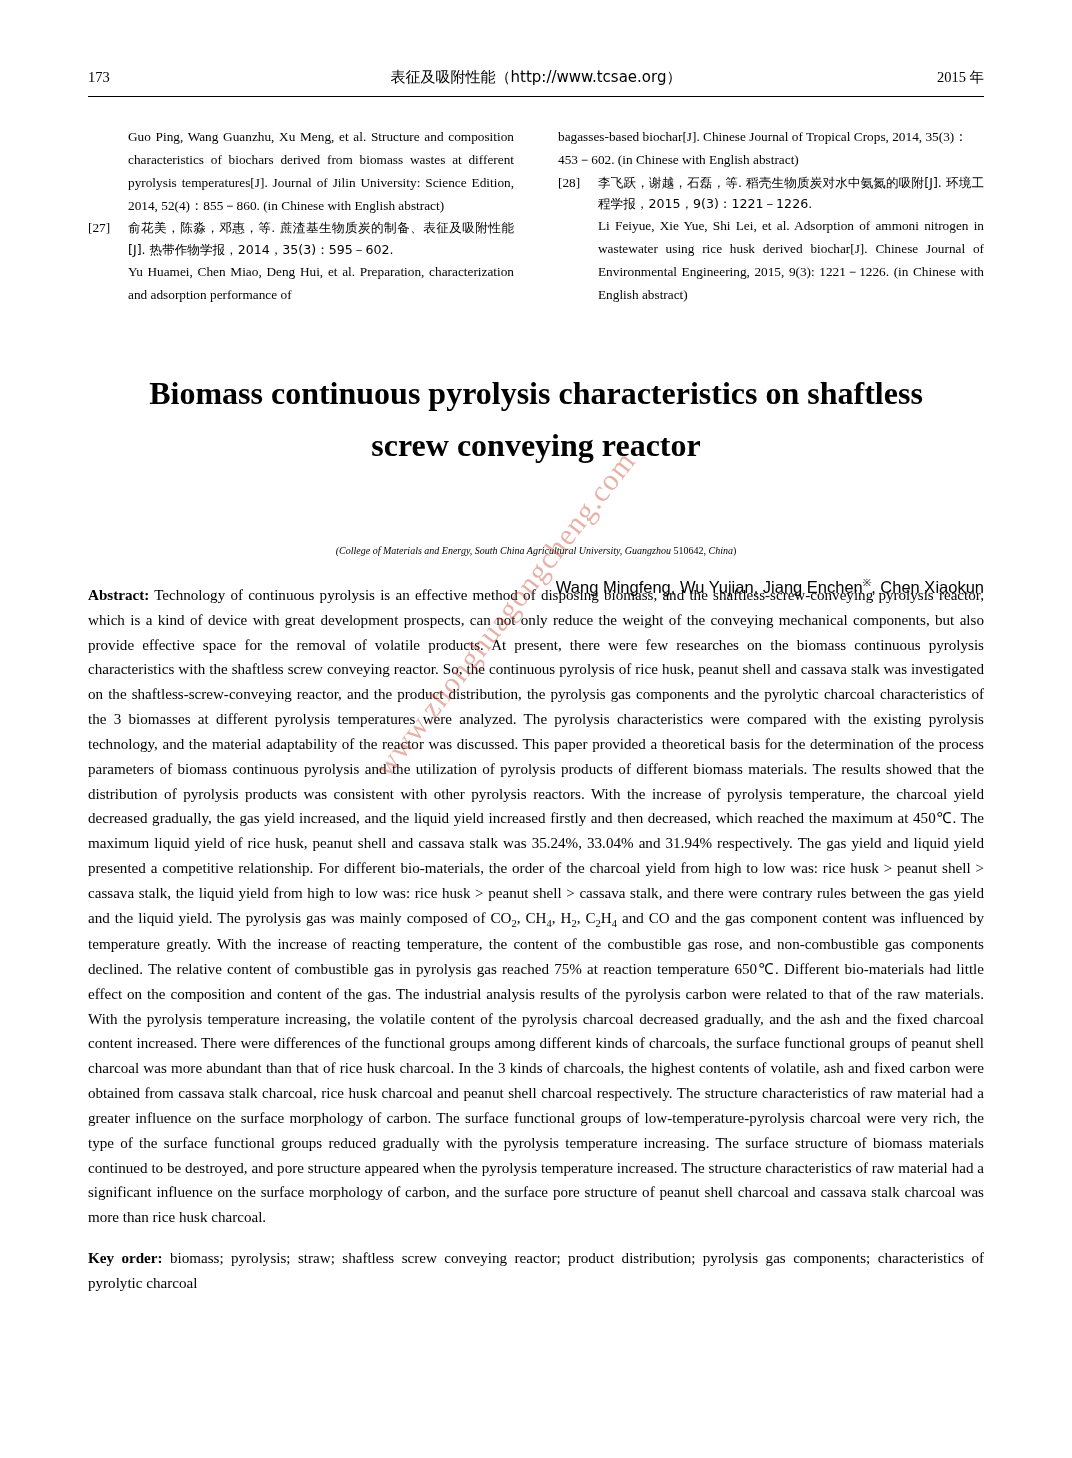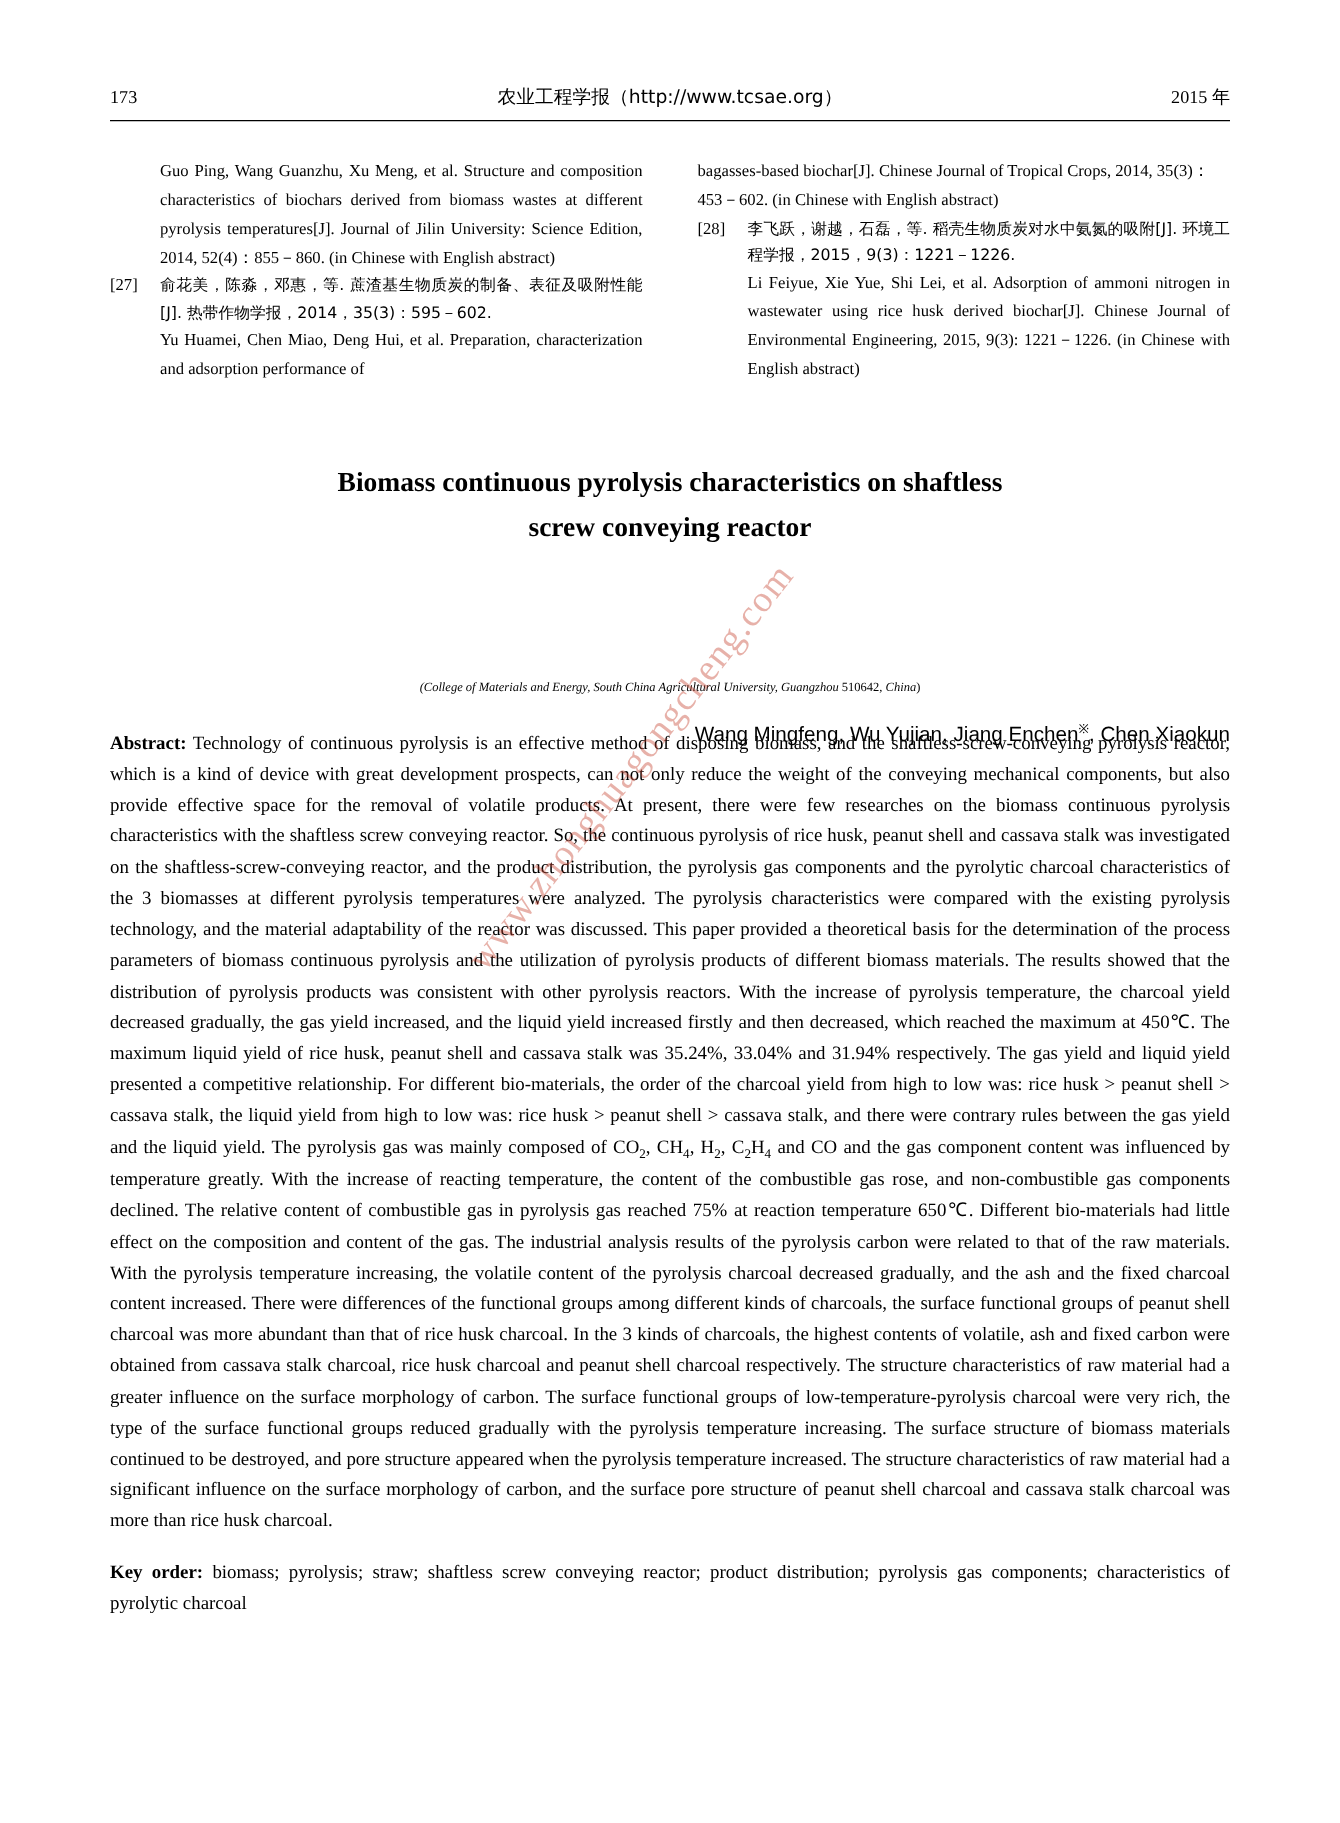--- a/index.html
+++ b/index.html
@@ -73,21 +73,21 @@
   }
   .cn { font-family: "DejaVu Sans", sans-serif; font-size: 12.6px; }
 
   
   .title {
     position: absolute;
     left: 88px;
     top: 368px;
     width: 896px;
     text-align: center;
-    font-size: 22px;
+    font-size: 32px;
     font-weight: bold;
     line-height: 1.62;
   }
   .authors {
     position: absolute;
     left: 88px;
     top: 544px;
     width: 896px;
     text-align: right;
     font-family: "Liberation Sans", sans-serif;
@@ -142,21 +142,21 @@
     white-space: nowrap;
   }
 </style>
 </head>
 <body>
 
 <div class="page">
 
   <div class="header">
     <div class="page-num">173</div>
-    <div class="journal cn">农业工程学报（http://www.tcsae.org）</div>
+    <div class="journal cn">表征及吸附性能（http://www.tcsae.org）</div>
     <div class="year">2015 年</div>
   </div>
   <div class="header-rule"></div>
 
   <div class="refs">
     <div class="col">
       <div class="hang">Guo Ping, Wang Guanzhu, Xu Meng, et al. Structure and composition characteristics of biochars derived from biomass wastes at different pyrolysis temperatures[J]. Journal of Jilin University: Science Edition, 2014, 52(4)：855－860. (in Chinese with English abstract)</div>
       <div class="ref-item">
         <div class="ref-num">[27]</div>
         <div class="ref-body">

